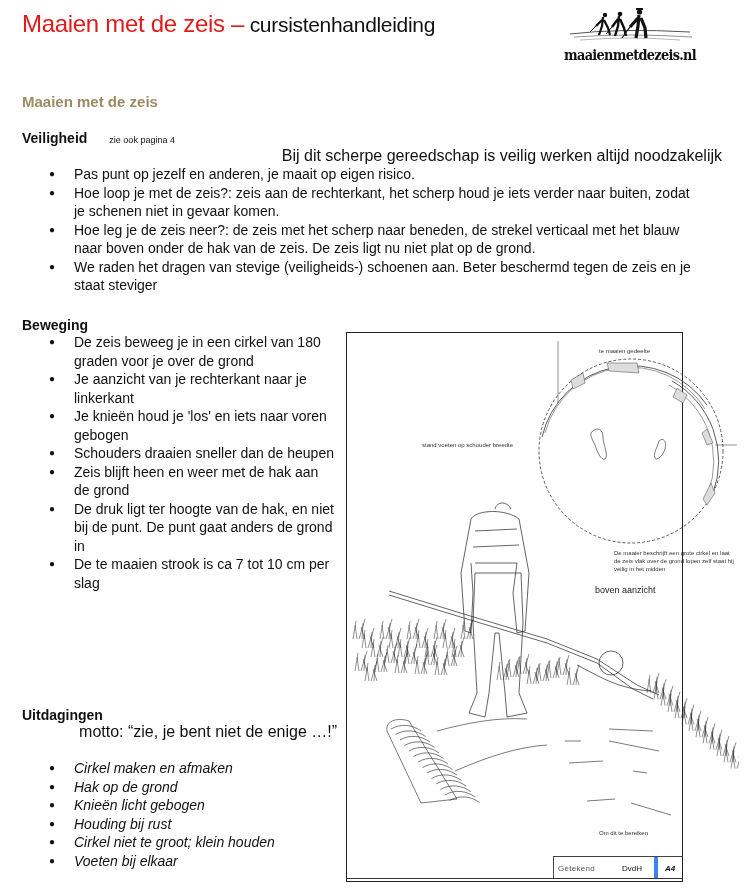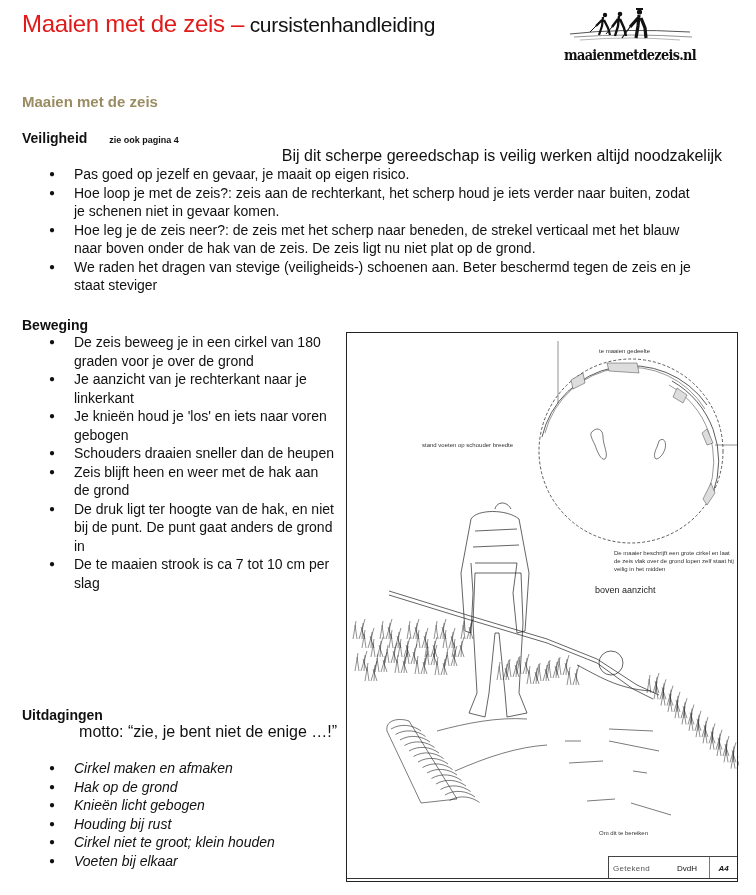--- a/index.html
+++ b/index.html
@@ -15,47 +15,47 @@
     }
     .title .red { color: #e11a1a; }
     .title .black { color: #111; font-size: 21px; }
     .logo { left: 560px; top: 6px; width: 140px; height: 62px; }
     .logo-text {
       position: absolute; left: 4px; top: 40px; font-family: "DejaVu Serif", serif;
       font-size: 15px; font-weight: bold; letter-spacing: -0.8px; color: #111; transform: scaleX(0.86); transform-origin: left;
     }
     .section-title { left: 22px; top: 93px; font-size: 15px; font-weight: bold; color: #9a8c62; }
     .h2 { font-size: 14px; font-weight: bold; }
-    .small { font-size: 9px; font-weight: bold; margin-left: 22px; }
+    .small { font-size: 9px; font-weight: normal; margin-left: 22px; }
     .body-text { font-size: 16px; text-align: right; }
     ul.bullets { list-style: none; margin: 0; padding: 0; }
     ul.bullets li { position: relative; padding-left: 52px; line-height: 18.5px; font-size: 14px; }
     ul.bullets li::before {
       content: "\25CF"; position: absolute; left: 27px; top: 0; font-size: 10px;
     }
     .narrow li { font-size: 14.3px; }
     .veil-block { left: 22px; top: 130px; width: 700px; }
     .veil-list li { font-size: 14px; line-height: 19px; }
     .beweging { left: 22px; top: 317px; width: 315px; }
     .uitdag { left: 22px; top: 707px; width: 315px; }
     .frame {
-      left: 346px; top: 332px; width: 392px; height: 550px;
+      left: 346px; top: 332px; width: 337px; height: 550px;
       border: 1.5px solid #222; box-sizing: border-box;
     }
     .frame svg { position: absolute; left: 0; top: 0; }
     .lbl { position: absolute; font-size: 6px; color: #333; white-space: nowrap; }
     .lbl-big { position: absolute; font-size: 9px; color: #222; white-space: nowrap; }
     .titleblock {
       position: absolute; right: 0; bottom: 2px; height: 22px; width: 128px;
       border-top: 1px solid #444; border-left: 1px solid #444; display: flex; font-size: 8px;
     }
     .titleblock div { display: flex; align-items: center; }
     .tb-label { width: 52px; padding-left: 4px; font-family: Liberation Sans, sans-serif; color: #555; font-size: 8px; letter-spacing: 0.3px; }
     .tb-author { width: 44px; justify-content: center; }
-    .tb-size { flex: 1; border-left: 1px solid #3b82f6; justify-content: center; font-weight: bold; font-style: italic; }
+    .tb-size { flex: 1; border-left: 4px solid #3b82f6; justify-content: center; font-weight: bold; font-style: italic; }
     .frame-bottom { position: absolute; left: 0; right: 0; bottom: 0; height: 2px; border-top: 1px solid #333; }
   </style>
 </head>
 <body>
 
 <div class="abs title">
   <span class="red">Maaien met de zeis –</span><span class="black"> cursistenhandleiding</span>
 </div>
 
 <div class="abs logo">
@@ -81,21 +81,21 @@
 </div>
 
 <div class="abs section-title">Maaien met de zeis</div>
 
 <div class="abs veil-block">
   <div class="h2">
     <span>Veiligheid</span><span class="small">zie ook pagina 4</span>
   </div>
   <div class="body-text" style="margin-top:1px;">Bij dit scherpe gereedschap is veilig werken altijd noodzakelijk</div>
   <ul class="bullets veil-list" style="width:680px;">
-    <li>Pas goed op jezelf en gevaar, je maait op eigen risico.</li>
+    <li>Pas punt op jezelf en anderen, je maait op eigen risico.</li>
     <li>Hoe loop je met de zeis?: zeis aan de rechterkant, het scherp houd je iets verder naar buiten, zodat je schenen niet in gevaar komen.</li>
     <li>Hoe leg je de zeis neer?: de zeis met het scherp naar beneden, de strekel verticaal met het blauw naar boven onder de hak van de zeis. De zeis ligt nu niet plat op de grond.</li>
     <li>We raden het dragen van stevige (veiligheids-) schoenen aan. Beter beschermd tegen de zeis en je staat steviger</li>
   </ul>
 </div>
 
 <div class="abs beweging">
   <div class="h2">Beweging</div>
   <ul class="bullets narrow">
     <li>De zeis beweeg je in een cirkel van 180 graden voor je over de grond</li>

